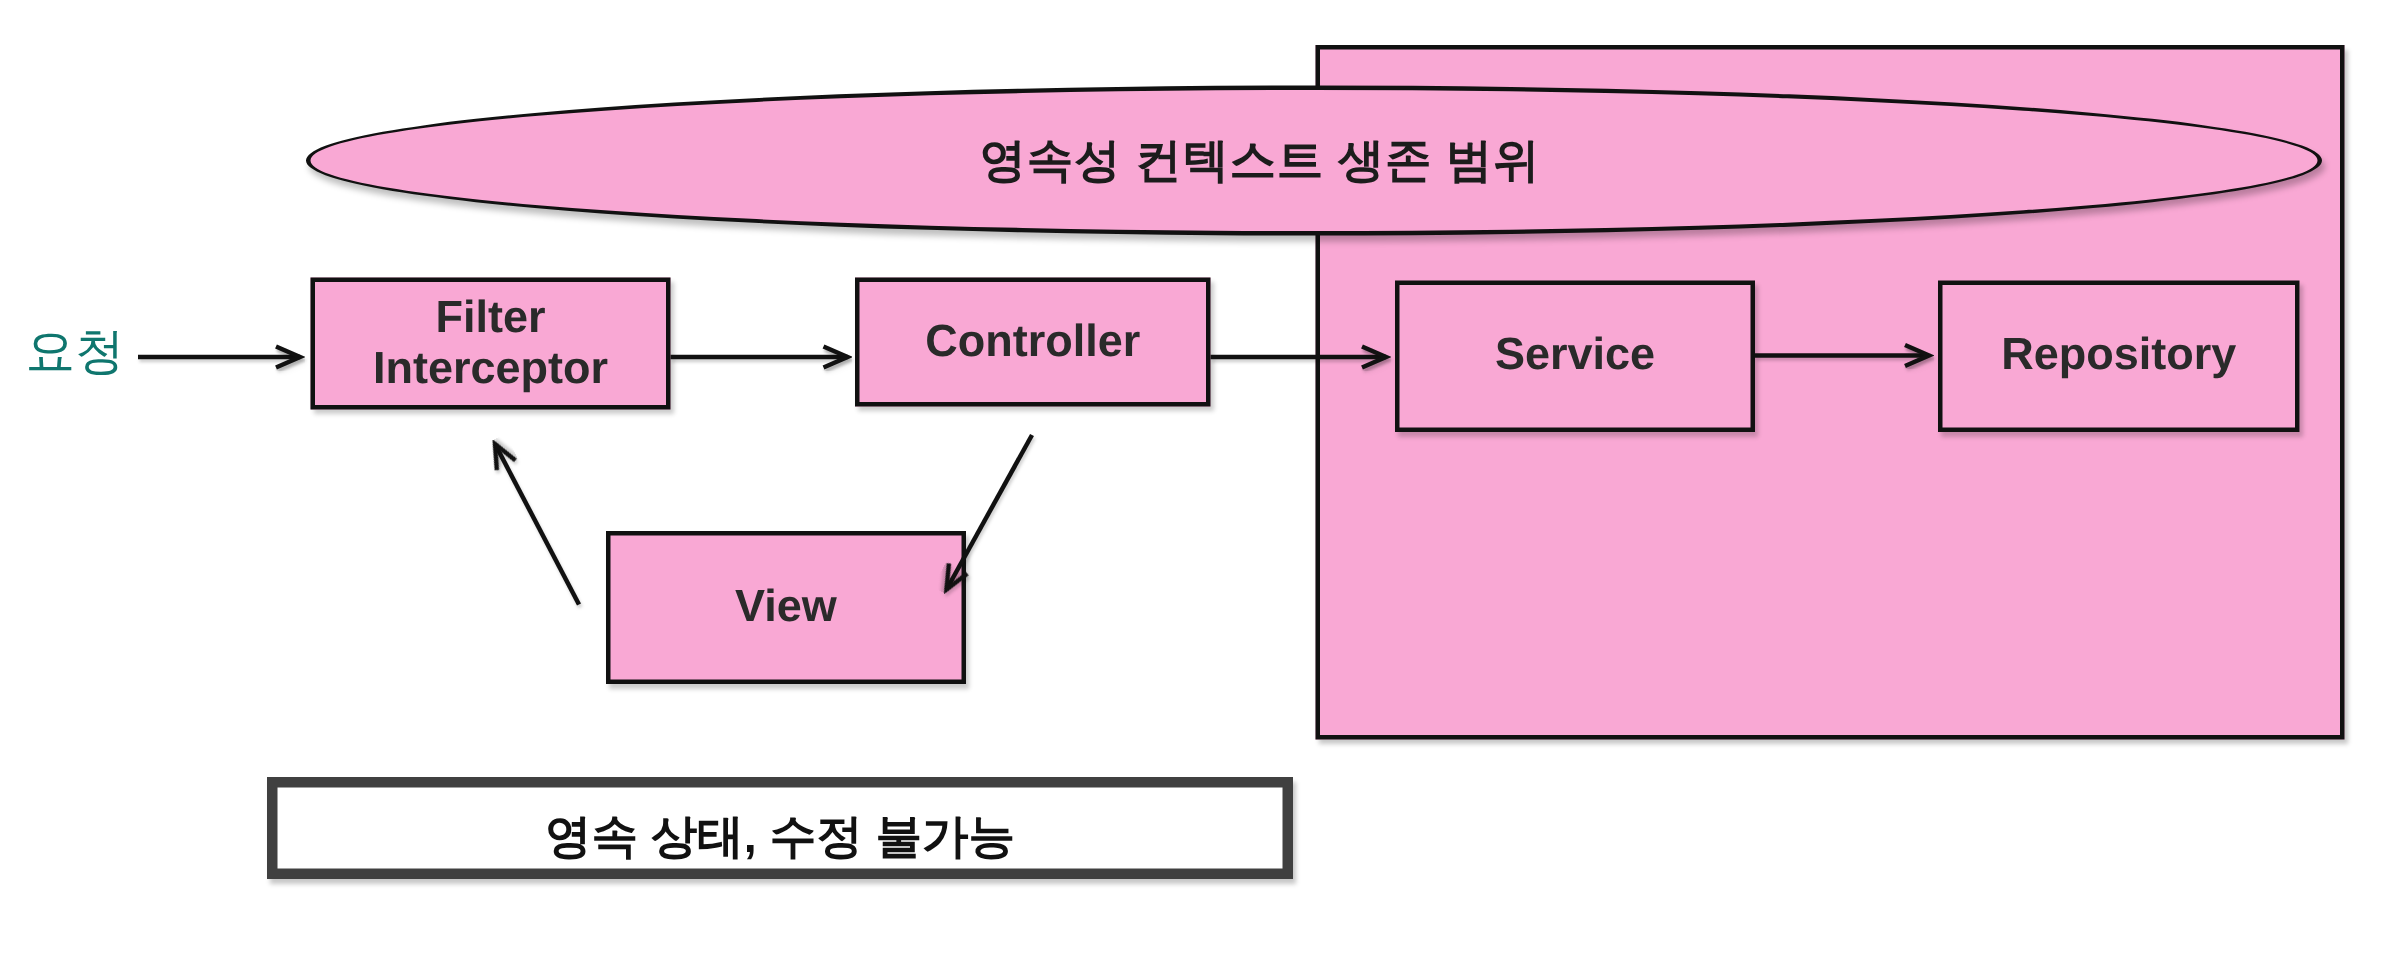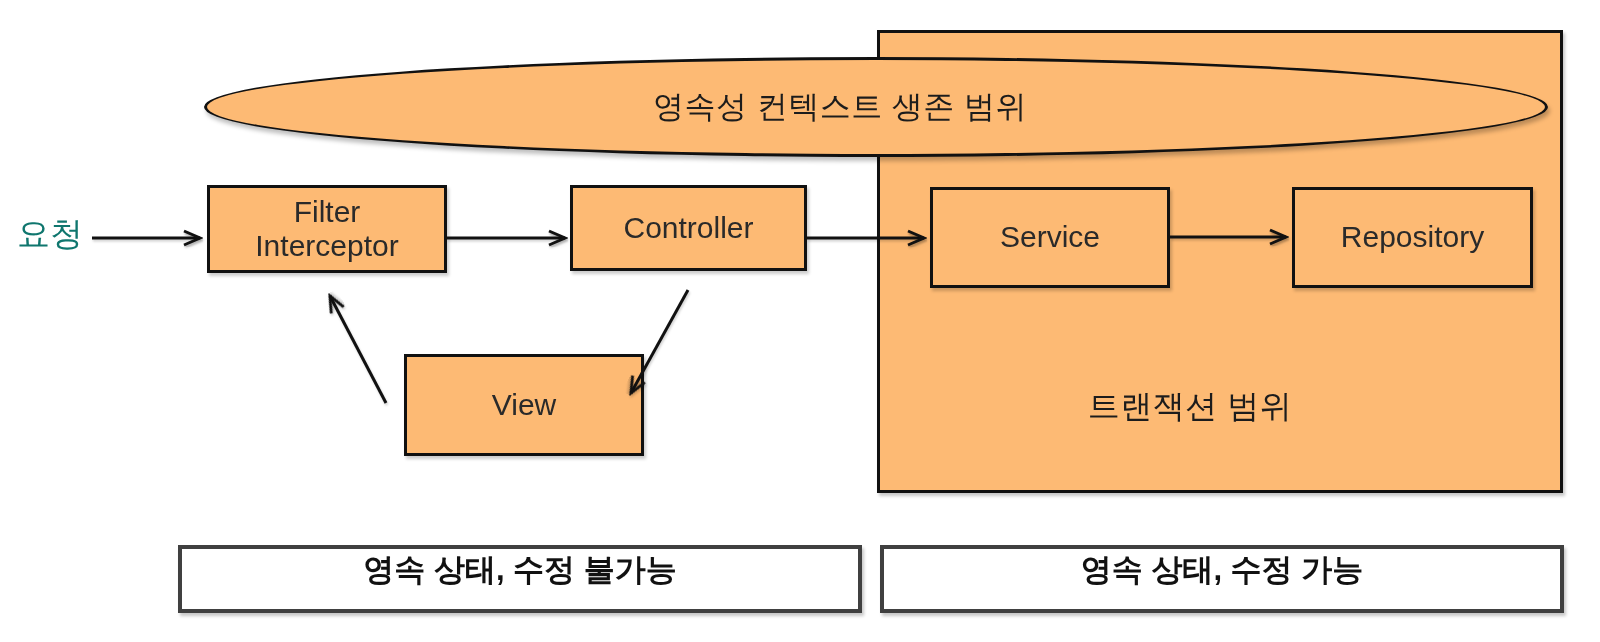--- a/index.html
+++ b/index.html
@@ -11,21 +11,22 @@
   .canvas {
     position: relative;
     width: 1600px;
     height: 642px;
     background: #ffffff;
     overflow: hidden;
   }
   .shape {
     position: absolute;
     box-sizing: border-box;
-    background: #fdba74;
+    background: #f9a8d4;
+    font-weight: bold;
   }
   .big-rect {
     left: 877px; top: 30px; width: 686px; height: 463px;
     border: 3px solid #111111;
     box-shadow: 2px 3px 3px rgba(0,0,0,0.22);
     z-index: 1;
   }
   .scope-ellipse {
     left: 204px; top: 57px; width: 1344px; height: 100px;
     border: 3px solid #111111;
@@ -63,26 +64,26 @@
   .transaction-label {
     position: absolute;
     left: 950px; top: 385px; width: 480px;
     text-align: center;
     font-size: 32px; color: #1c1c1c;
     letter-spacing: 0.5px;
     z-index: 3;
   }
   .legend-box {
     position: absolute;
-    top: 545px; height: 68px; width: 684px;
+    top: 518px; height: 68px; width: 684px;
     box-sizing: border-box;
-    border: 4px solid #404040;
+    border: 7px solid #404040;
     background: #ffffff;
     box-shadow: 2px 3px 3px rgba(0,0,0,0.22);
-    display: flex; align-items: flex-start; justify-content: center;
+    display: flex; align-items: flex-end; justify-content: center;
     font-size: 31px; font-weight: bold; color: #111111;
     z-index: 3;
   }
   .legend-left  { left: 178px; }
   .legend-right { left: 880px; }
   .arrow-layer {
     position: absolute;
     left: 0; top: 0; width: 1600px; height: 642px;
     z-index: 4;
     pointer-events: none;
@@ -121,27 +122,23 @@
   <div class="shape node node-repository">
     <span>Repository</span>
   </div>
 
   <div class="shape node node-view">
     <span>View</span>
   </div>
 
   <div class="request-label">요청</div>
 
-  <div class="transaction-label">트랜잭션 범위</div>
 
   <div class="legend-box legend-left">
     <span>영속 상태, 수정 불가능</span>
-  </div>
-  <div class="legend-box legend-right">
-    <span>영속 상태, 수정 가능</span>
   </div>
 
   <svg class="arrow-layer" viewBox="0 0 1600 642" xmlns="http://www.w3.org/2000/svg">
     <defs>
       <marker id="arrowhead" viewBox="0 0 22 18" refX="19" refY="9" markerWidth="22" markerHeight="18" markerUnits="userSpaceOnUse" orient="auto">
         <path d="M3,2 L19,9 L3,16" fill="none" stroke="#111111" stroke-width="2.6"></path>
       </marker>
     </defs>
 
     <line x1="92" y1="238" x2="200" y2="238" marker-end="url(#arrowhead)"></line>

